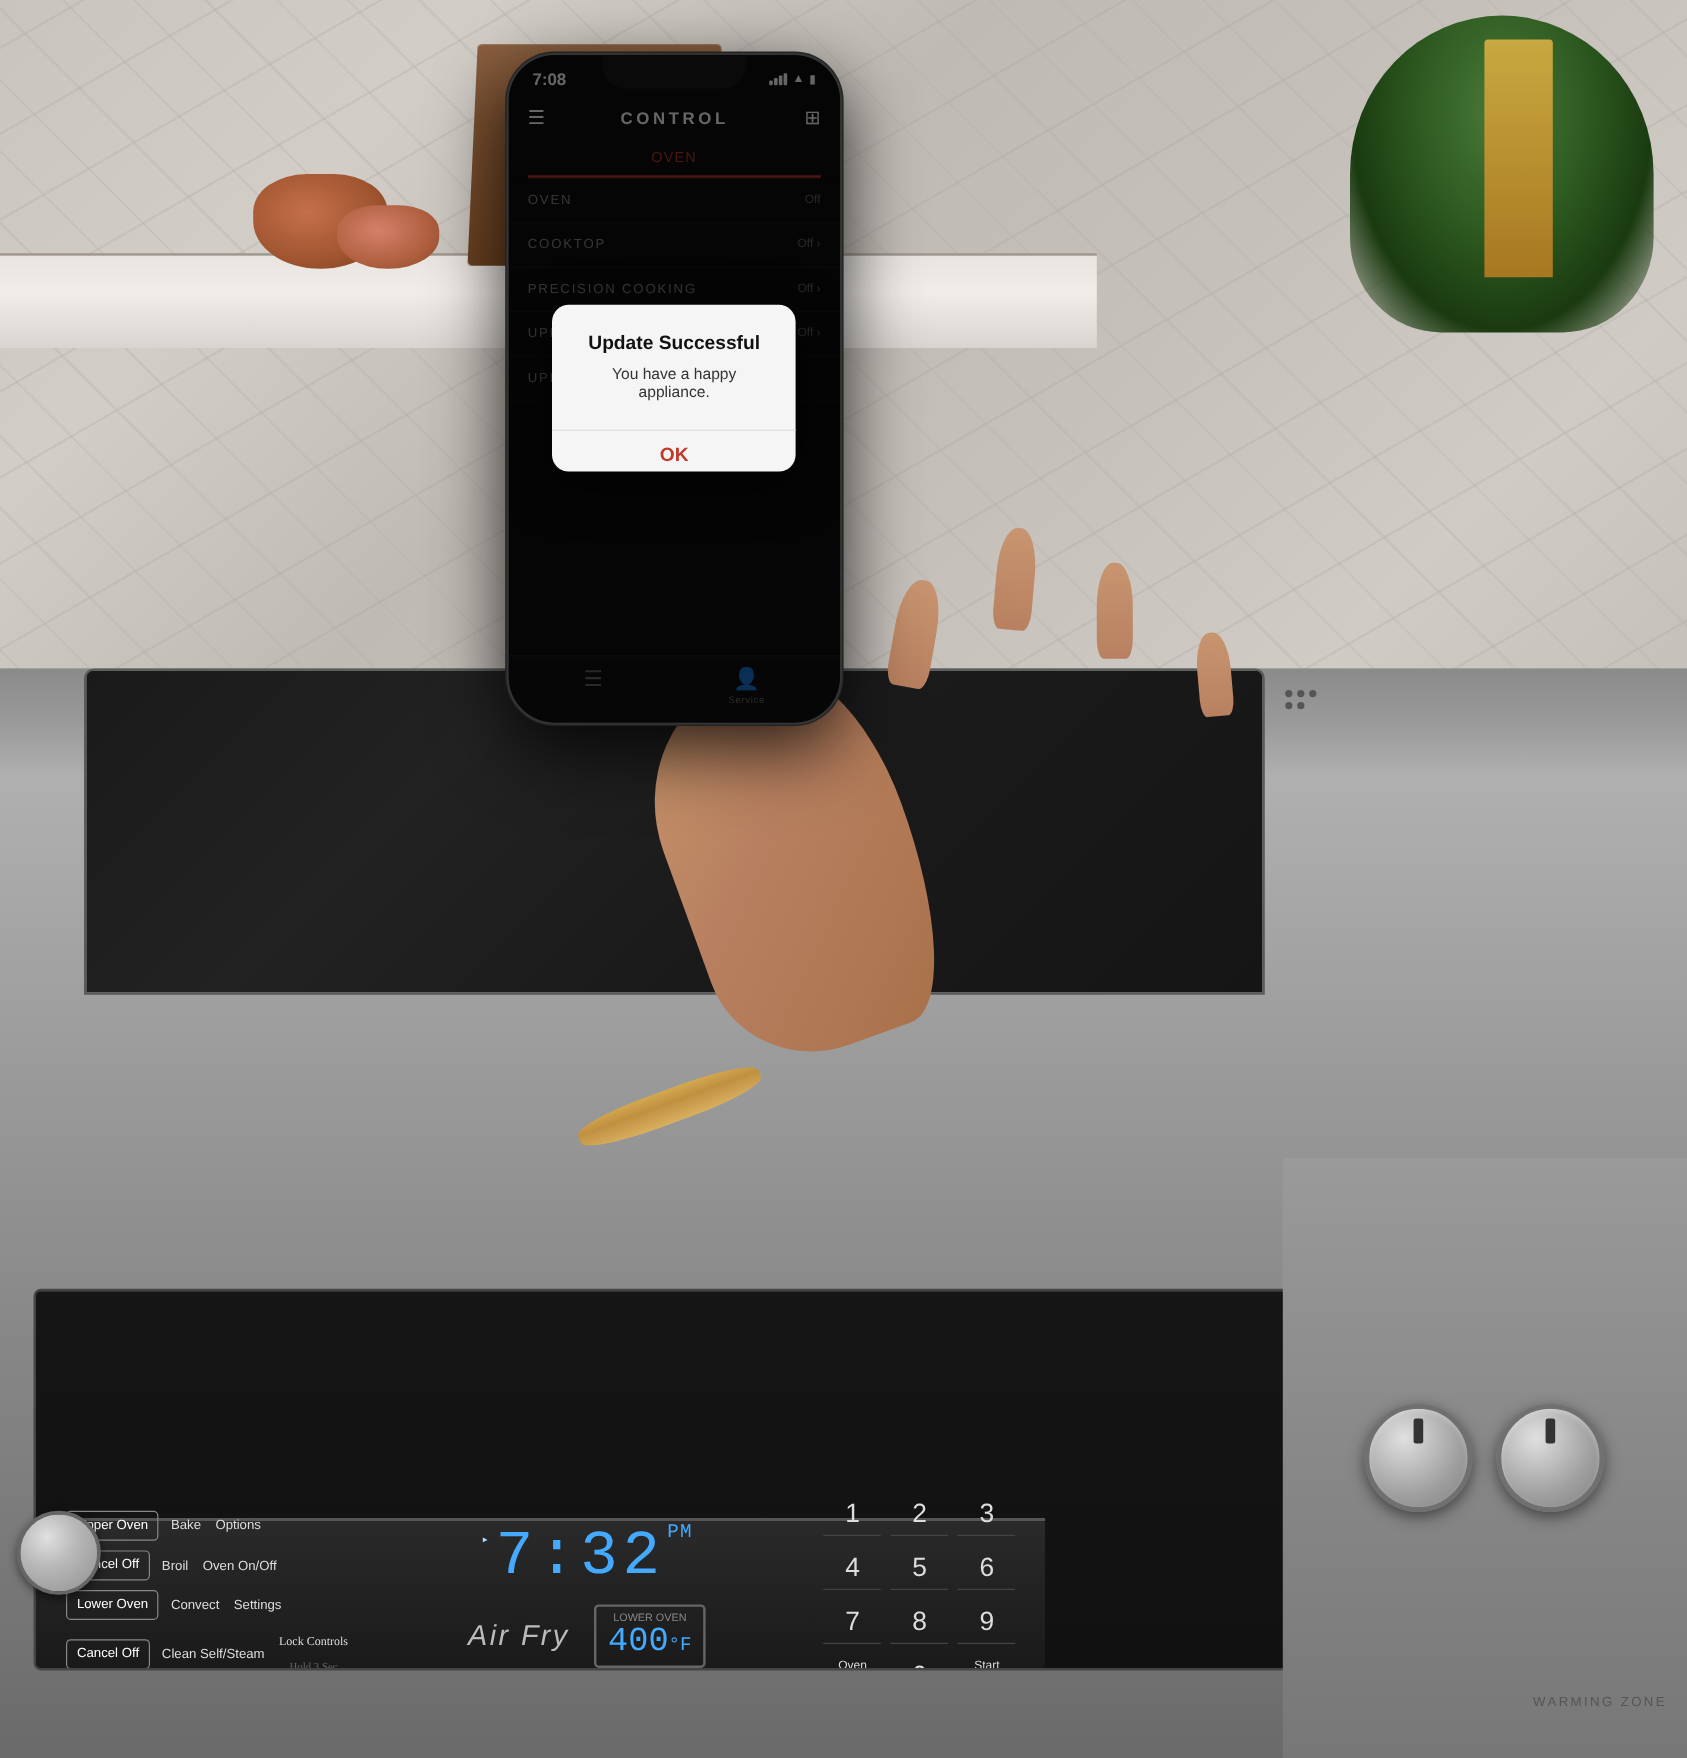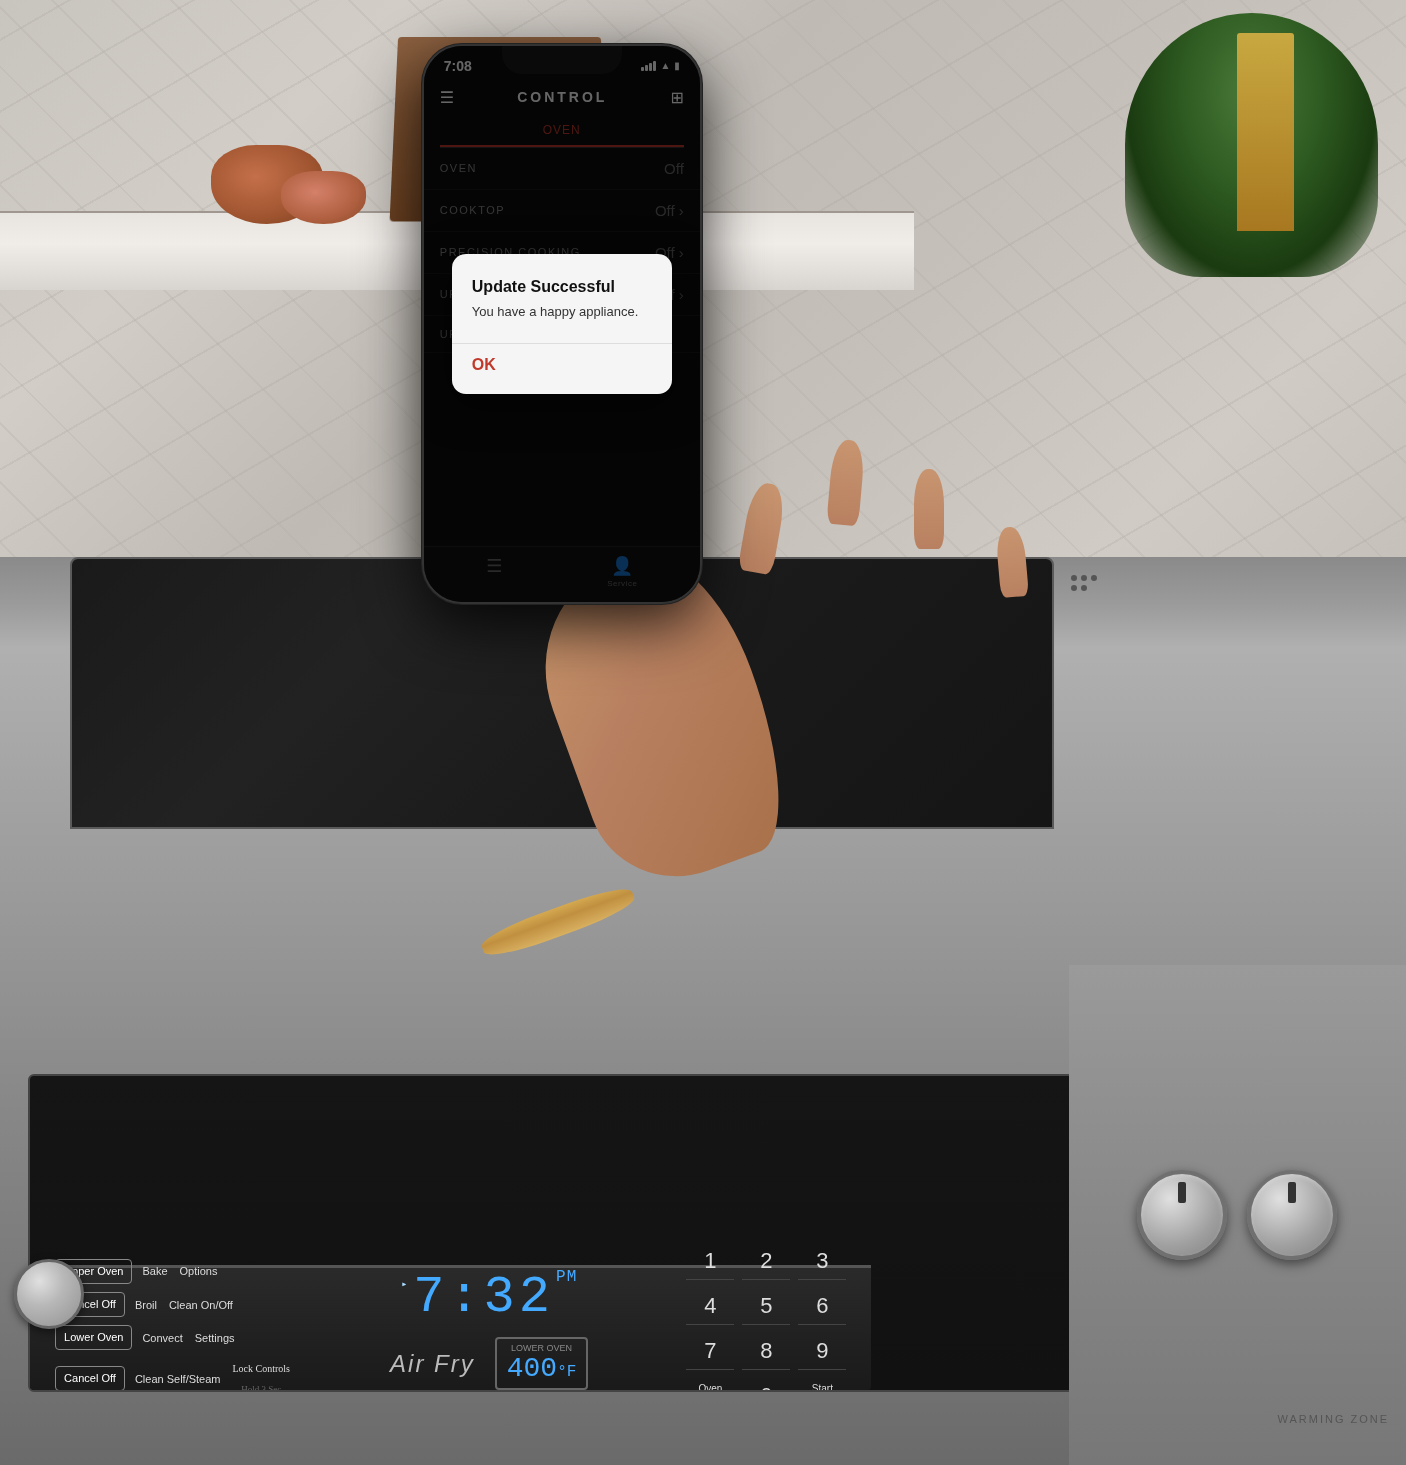--- a/index.html
+++ b/index.html
@@ -464,21 +464,21 @@
     }
 
     .menu-item-label {
       color: #888;
       font-size: 11px;
       letter-spacing: 1.5px;
     }
 
     .menu-item-value {
       color: #666;
-      font-size: 15px;
+      font-size: 10px;
       display: flex;
       align-items: center;
       gap: 4px;
     }
 
     
     .modal-overlay {
       position: absolute;
       top: 0; left: 0;
       width: 100%; height: 100%;
@@ -486,23 +486,23 @@
       display: flex;
       align-items: center;
       justify-content: center;
       z-index: 20;
       border-radius: 38px;
     }
 
     .modal-box {
       background: #f5f5f5;
       border-radius: 14px;
-      padding: 24px 20px 20px;
-      width: 220px;
-      text-align: left;
+      padding: 24px 20px 4px;
+      width: 203px;
+      text-align: center;
       box-shadow: 0 10px 40px rgba(0,0,0,0.6);
     }
 
     .modal-title {
       font-size: 16px;
       font-weight: 700;
       color: #111;
       margin-bottom: 8px;
     }
 
@@ -642,21 +642,21 @@
 
       <div class="left-buttons">
         <div class="btn-row">
           <div class="oven-btn">Upper Oven</div>
           <span class="label-only">Bake</span>
           <span class="label-only">Options</span>
         </div>
         <div class="btn-row">
           <div class="oven-btn">Cancel Off</div>
           <span class="label-only">Broil</span>
-          <span class="label-only">Clean On/Off</span>
+          <span class="label-only">Oven On/Off</span>
         </div>
         <div class="btn-row">
           <div class="oven-btn">Lower Oven</div>
           <span class="label-only">Convect</span>
           <span class="label-only">Settings</span>
         </div>
         <div class="btn-row">
           <div class="oven-btn">Cancel Off</div>
           <span class="label-only">Clean Self/Steam</span>
           <div style="display:flex;flex-direction:column;align-items:center;font-family:Liberation Serif, serif;">

